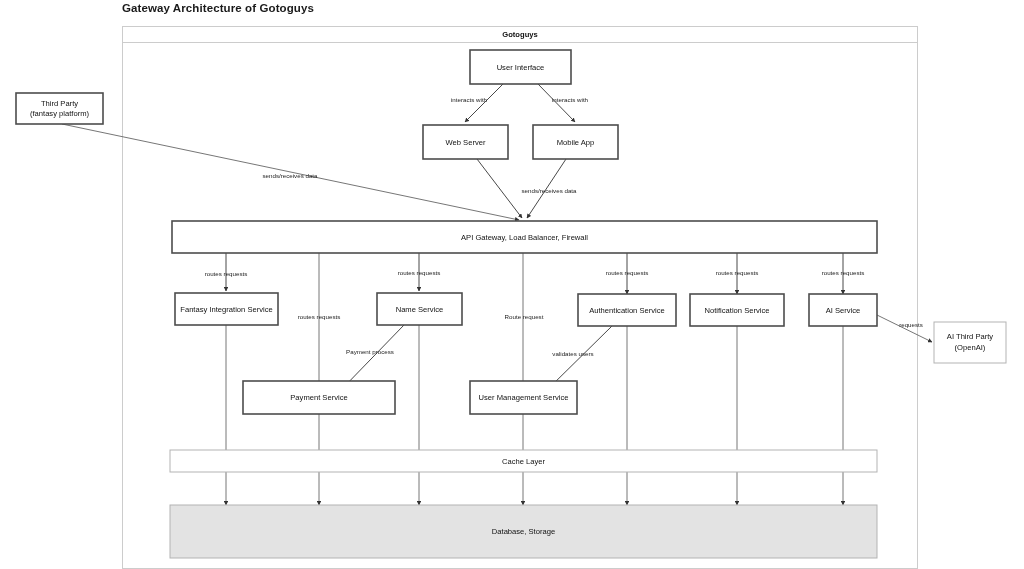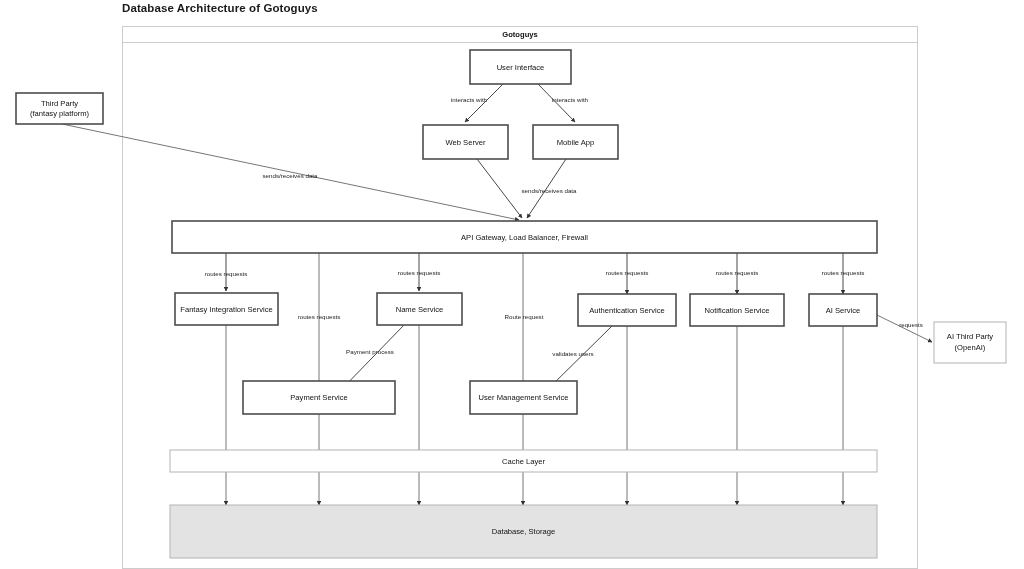--- a/index.html
+++ b/index.html
@@ -79,21 +79,21 @@
     font-family: "Liberation Sans", sans-serif;
     font-size: 6.2px;
     fill: #222222;
     text-anchor: middle;
     dominant-baseline: middle;
   }
 </style>
 </head>
 <body>
 
-<div id="page-title">Database Architecture of Gotoguys</div>
+<div id="page-title">Gateway Architecture of Gotoguys</div>
 
 <svg id="diagram-canvas" width="1024" height="569" viewBox="0 0 1024 569">
 
   <defs>
     <marker id="arrow" viewBox="0 0 10 10" refX="9" refY="5" markerWidth="5" markerHeight="5" orient="auto-start-reverse">
       <path d="M 0 0 L 10 5 L 0 10 z" fill="#333333"></path>
     </marker>
   </defs>
 
   <g>

